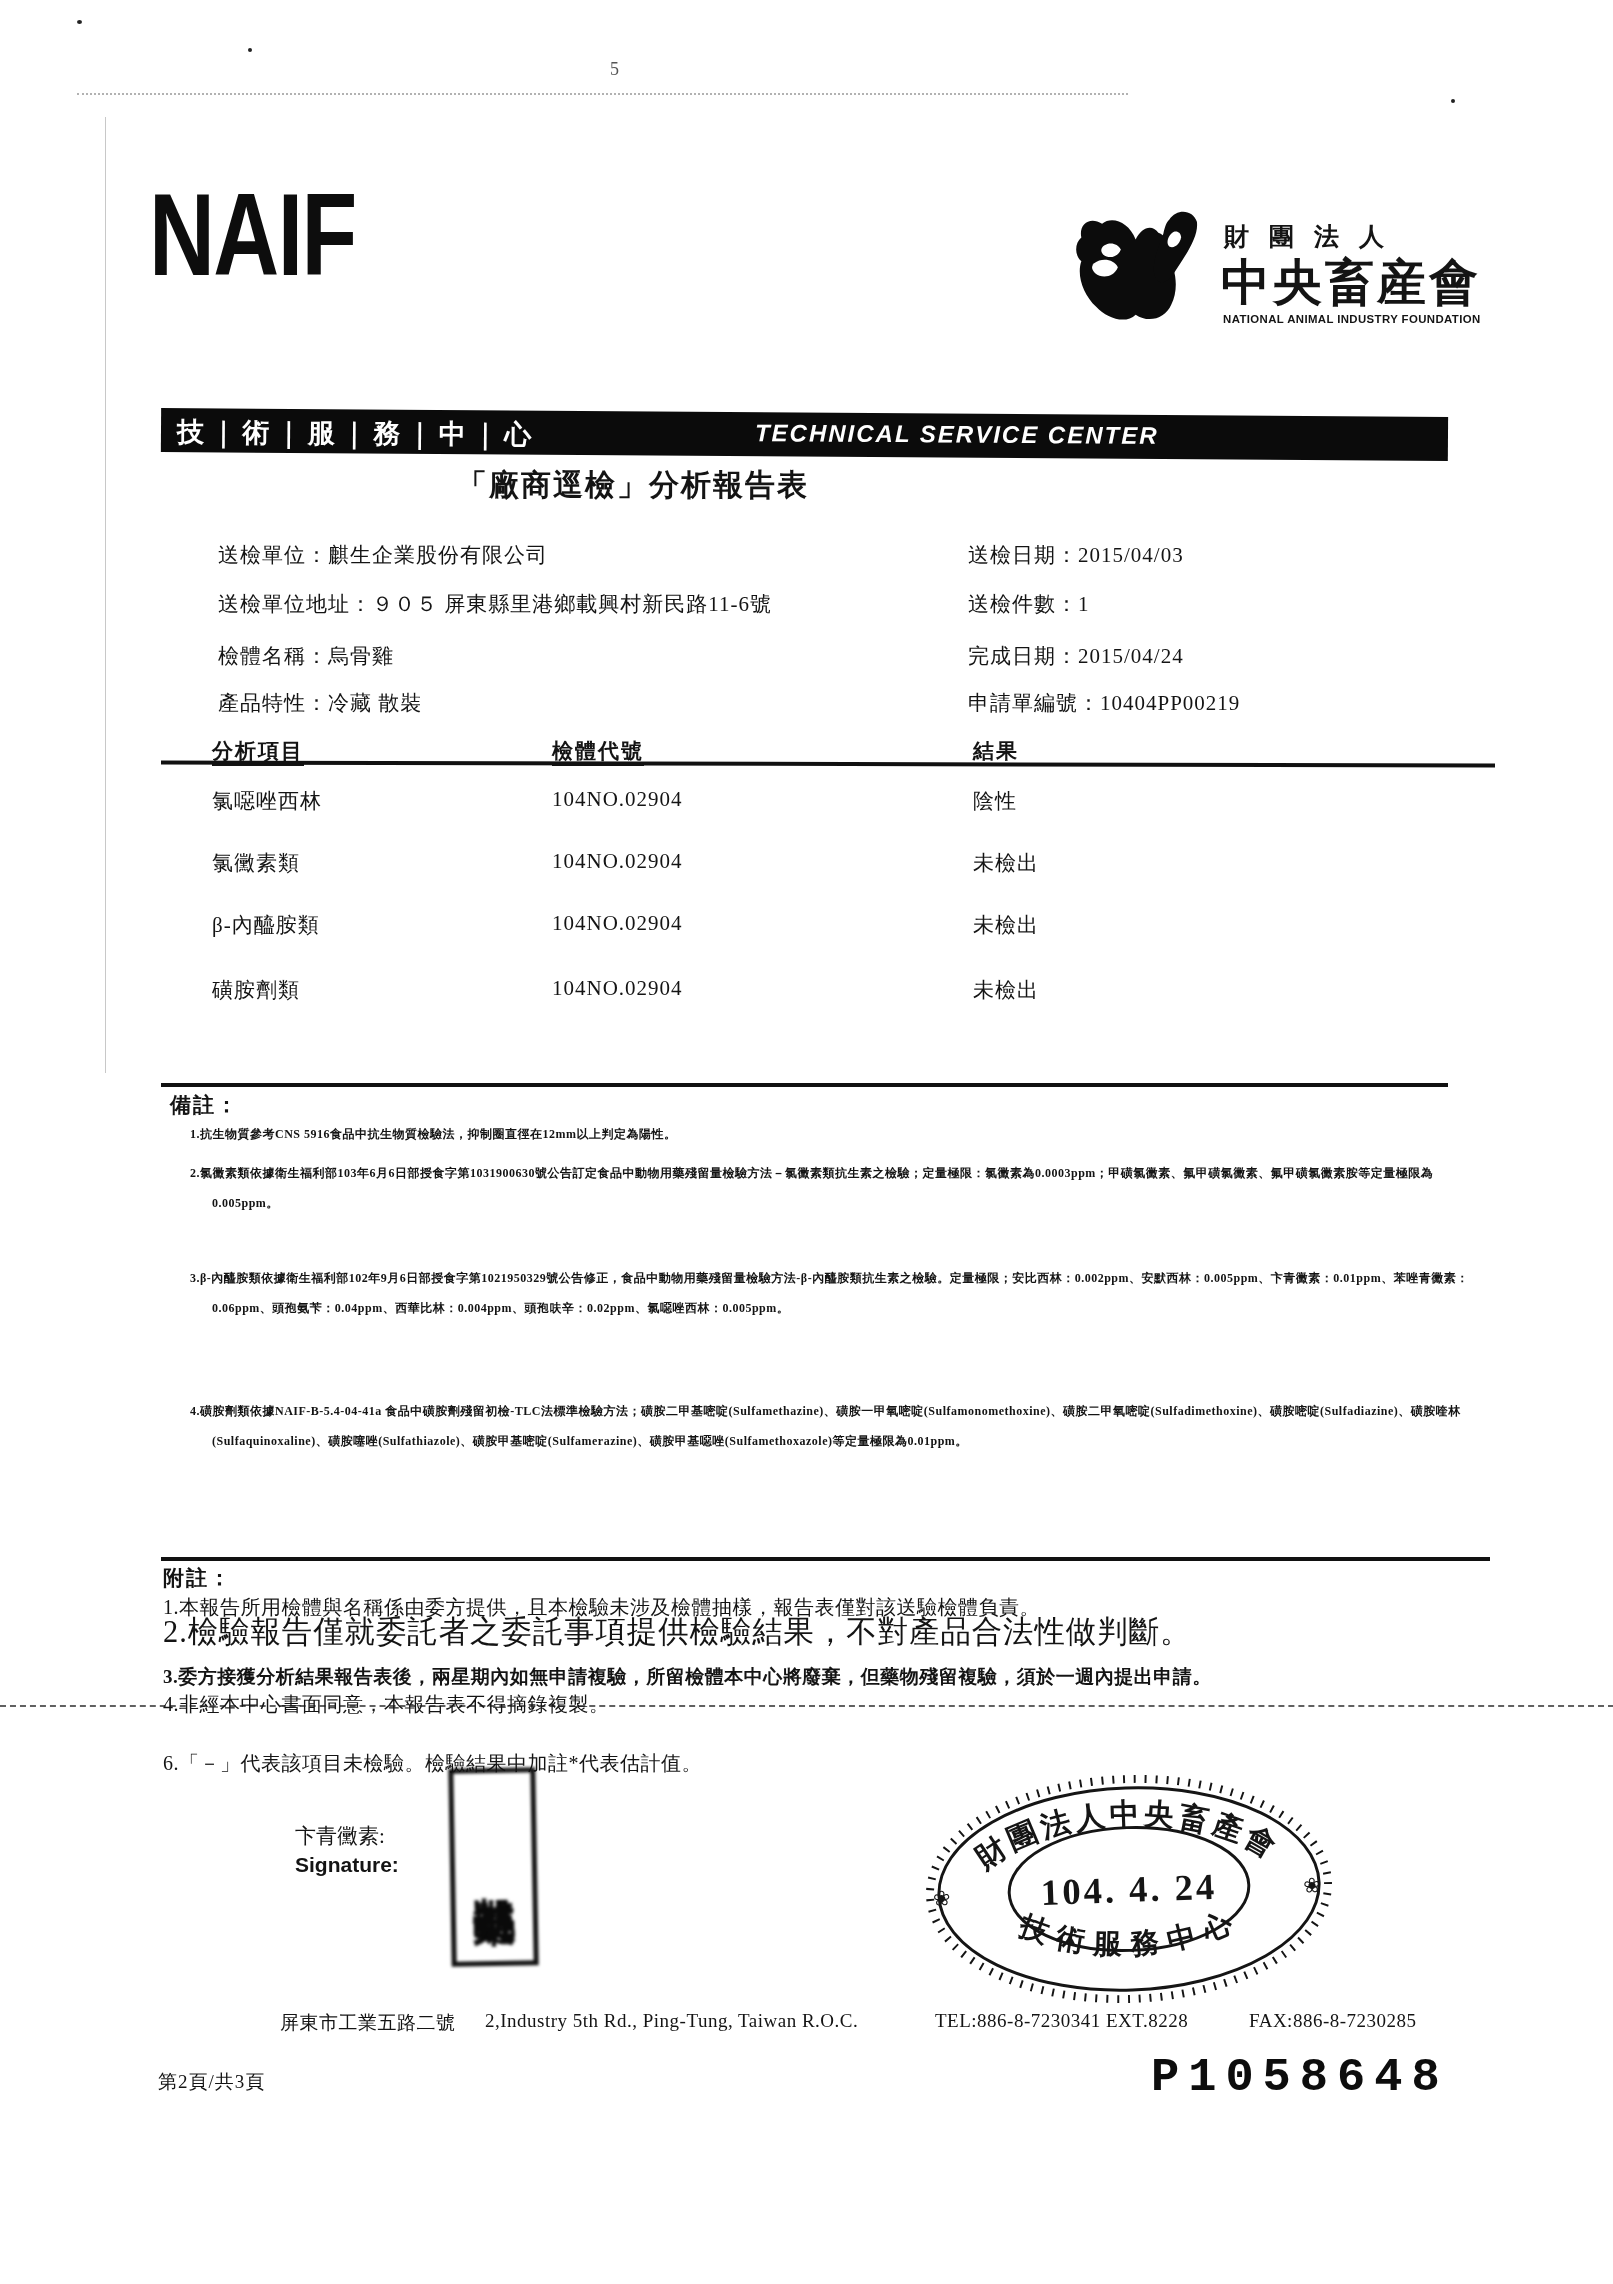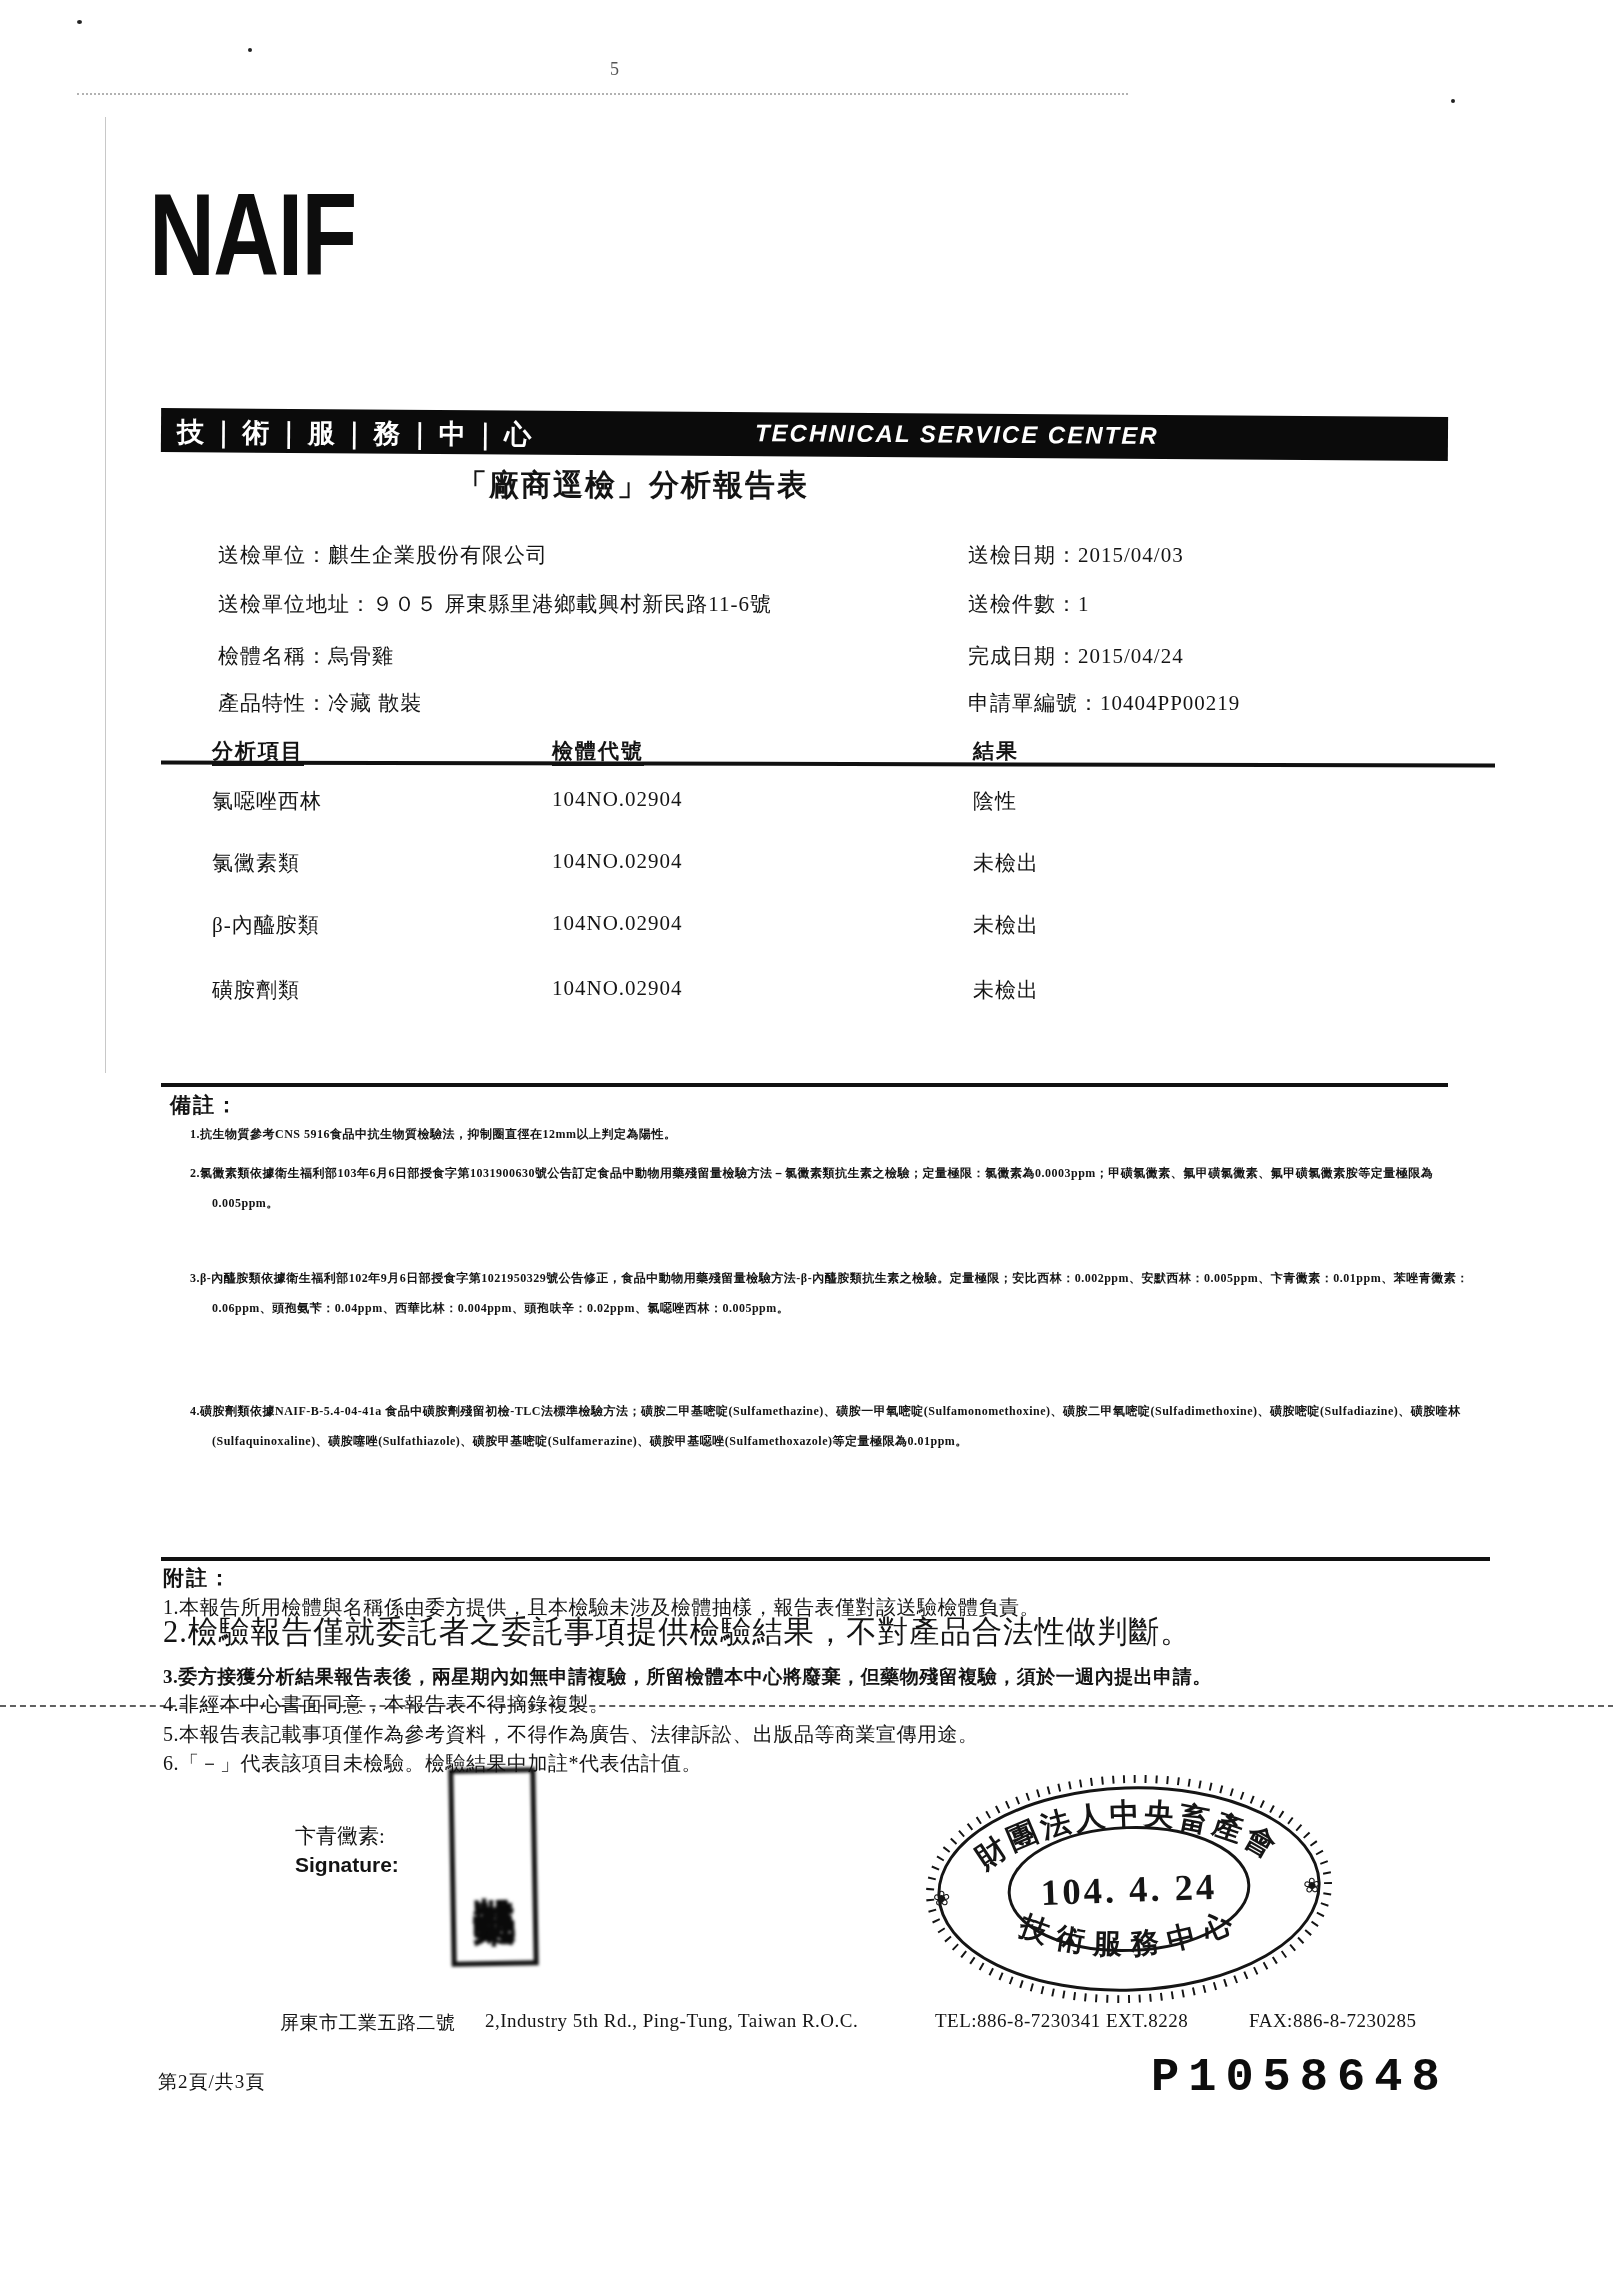--- a/index.html
+++ b/index.html
@@ -85,20 +85,31 @@
   <div class="abs dotline-top"></div>
   <div class="abs marginline"></div>
   <div class="abs dashline-mid"></div>
   <div class="abs speck" style="left:77px;top:20px;width:5px;height:4px;"></div>
   <div class="abs speck" style="left:248px;top:48px;width:4px;height:4px;"></div>
   <div class="abs speck" style="left:1451px;top:99px;width:4px;height:4px;"></div>
   <div class="abs corner-marker">5</div>
 
   <div class="abs brand">NAIF</div>
 
+  <div class="abs orglogo">
+    <svg width="149" height="158" viewBox="0 0 150 160">
+      <path fill="#0c0c0c" d="M62,34 C55,16 38,10 28,18 C16,10 4,18 7,32 C0,38 0,50 7,56 C2,70 9,90 22,102 C33,114 52,120 62,110 C75,119 92,114 98,100 C106,85 103,62 94,52 C99,42 94,30 85,27 C78,18 68,22 62,34 Z M30,40 C36,36 44,38 47,44 C44,52 35,54 29,49 C26,46 27,42 30,40 Z"></path>
+      <path fill="#ffffff" d="M20,58 C28,52 40,54 44,62 C40,72 28,74 21,68 C17,64 17,61 20,58 Z"></path>
+      <path fill="#0c0c0c" d="M96,14 C104,2 120,4 124,16 C126,30 114,48 102,66 C95,78 85,82 81,70 C78,56 86,40 90,28 C92,20 93,17 96,14 Z"></path>
+      <path fill="#ffffff" d="M98,28 C102,24 108,26 108,32 C107,38 101,44 96,41 C93,38 94,32 98,28 Z"></path>
+    </svg>
+    <div class="abs org-super">財團法人</div>
+    <div class="abs org-name">中央畜産會</div>
+    <div class="abs org-en">NATIONAL ANIMAL INDUSTRY FOUNDATION</div>
+  </div>
 
   <div class="abs bar">
     <div class="bar-cn">技｜術｜服｜務｜中｜心</div>
     <div class="bar-en">TECHNICAL SERVICE CENTER</div>
   </div>
 
   <div class="abs doc-title">「廠商逕檢」分析報告表</div>
 
   <div class="abs frow fl0"><span>送檢單位：</span><span>麒生企業股份有限公司</span></div>
   <div class="abs frow fl1"><span>送檢單位地址：</span><span>９０５ 屏東縣里港鄉載興村新民路11-6號</span></div>
@@ -137,21 +148,20 @@
   <div class="abs remark" style="top:1158px;">2.氯黴素類依據衛生福利部103年6月6日部授食字第1031900630號公告訂定食品中動物用藥殘留量檢驗方法－氯黴素類抗生素之檢驗；定量極限：氯黴素為0.0003ppm；甲磺氯黴素、氟甲磺氯黴素、氟甲磺氯黴素胺等定量極限為0.005ppm。</div>
   <div class="abs remark" style="top:1263px;">3.β-內醯胺類依據衛生福利部102年9月6日部授食字第1021950329號公告修正，食品中動物用藥殘留量檢驗方法-β-內醯胺類抗生素之檢驗。定量極限；安比西林：0.002ppm、安默西林：0.005ppm、卞青黴素：0.01ppm、苯唑青黴素：0.06ppm、頭孢氨苄：0.04ppm、西華比林：0.004ppm、頭孢呋辛：0.02ppm、氯噁唑西林：0.005ppm。</div>
   <div class="abs remark" style="top:1396px;">4.磺胺劑類依據NAIF-B-5.4-04-41a 食品中磺胺劑殘留初檢-TLC法標準檢驗方法；磺胺二甲基嘧啶(Sulfamethazine)、磺胺一甲氧嘧啶(Sulfamonomethoxine)、磺胺二甲氧嘧啶(Sulfadimethoxine)、磺胺嘧啶(Sulfadiazine)、磺胺喹林(Sulfaquinoxaline)、磺胺噻唑(Sulfathiazole)、磺胺甲基嘧啶(Sulfamerazine)、磺胺甲基噁唑(Sulfamethoxazole)等定量極限為0.01ppm。</div>
 
   <div class="abs rule rule-notes"></div>
   <div class="abs sec-head" style="left:163px; top:1564px;">附註：</div>
   <div class="abs note" style="top:1594px;">1.本報告所用檢體與名稱係由委方提供，且本檢驗未涉及檢體抽樣，報告表僅對該送驗檢體負責。</div>
   <div class="abs note note-big" style="top:1618px;">2.檢驗報告僅就委託者之委託事項提供檢驗結果，不對產品合法性做判斷。</div>
   <div class="abs note note-bold" style="top:1663px; font-size:19px;">3.委方接獲分析結果報告表後，兩星期內如無申請複驗，所留檢體本中心將廢棄，但藥物殘留複驗，須於一週內提出申請。</div>
   <div class="abs note" style="top:1691px;">4.非經本中心書面同意，本報告表不得摘錄複製。</div>
-  <div class="abs note" style="top:1721px;">5.本報告表記載事項僅作為參考資料，不得作為廣告、法律訴訟、出版品等商業宣傳用途。</div>
   <div class="abs note" style="top:1750px;">6.「－」代表該項目未檢驗。檢驗結果中加註*代表估計值。</div>
 
   <div class="abs sig" style="left:295px; top:1822px;">卞青黴素:</div>
   <div class="abs sig sig-en" style="left:295px; top:1853px;">Signature:</div>
   <div class="abs seal">凱號榮鏈</div>
 
   <svg class="abs stamp" width="420" height="238" viewBox="0 0 424 240" style="transform:rotate(-2deg);">
     <ellipse cx="212" cy="120" rx="201" ry="111" fill="none" stroke="#151515" stroke-width="8" stroke-dasharray="2 9"></ellipse>
     <ellipse cx="212" cy="120" rx="192" ry="102" fill="none" stroke="#151515" stroke-width="3"></ellipse>
     <ellipse cx="212" cy="120" rx="121" ry="62" fill="none" stroke="#151515" stroke-width="3"></ellipse>

